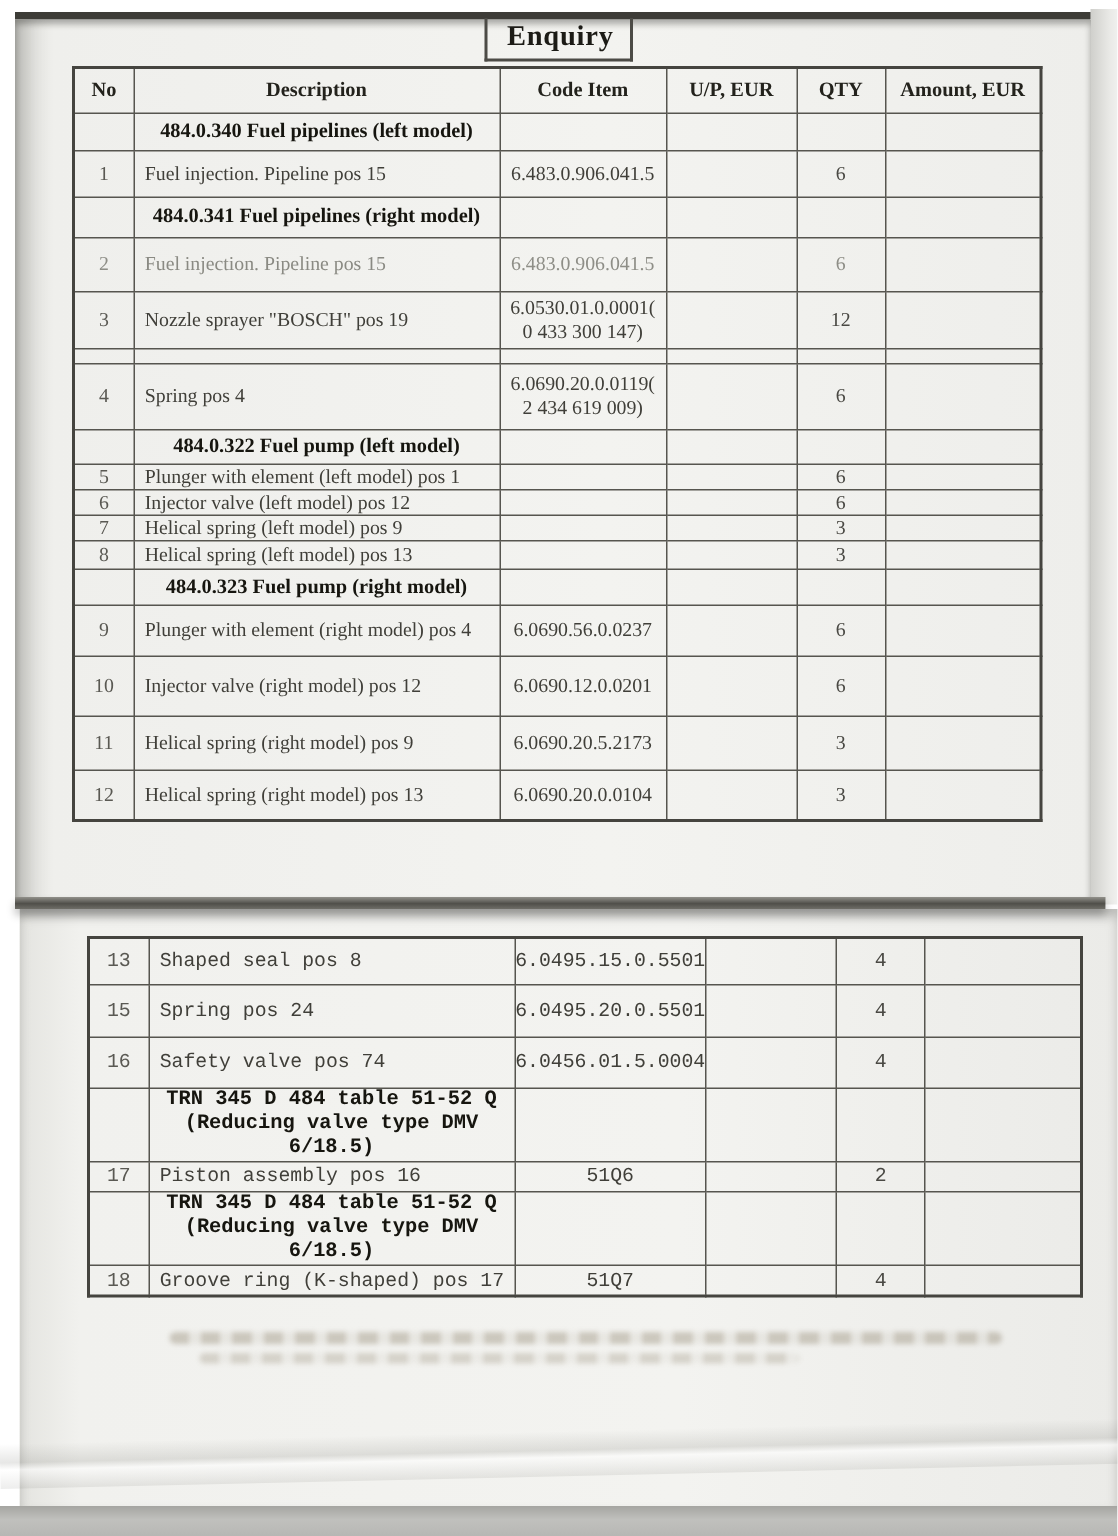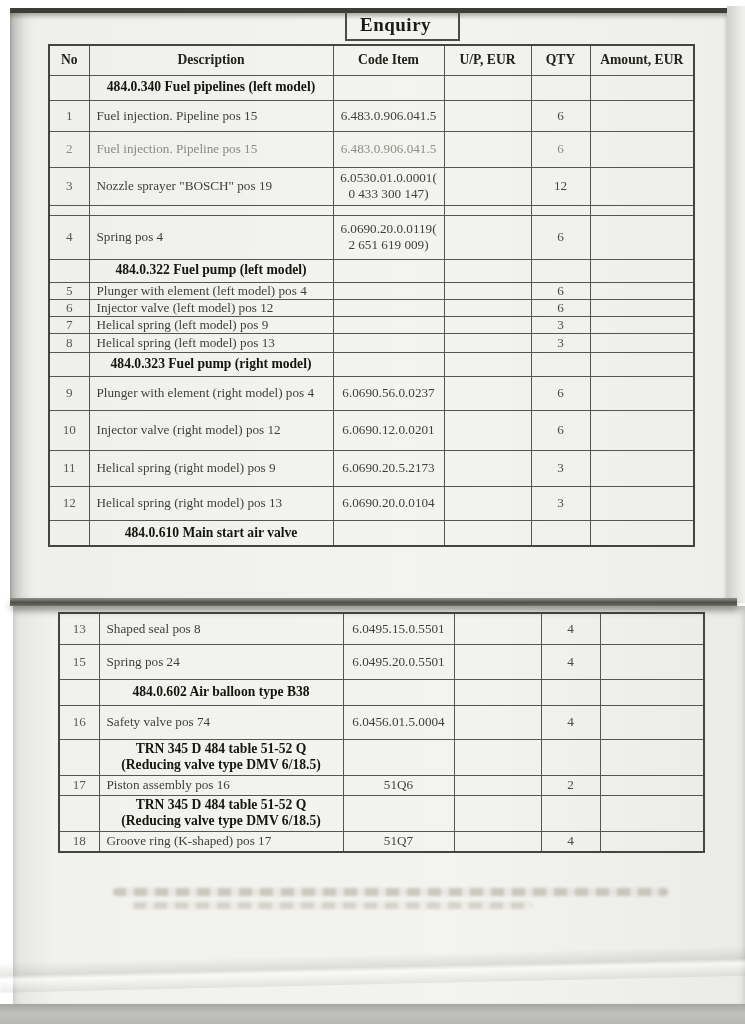--- a/index.html
+++ b/index.html
@@ -32,37 +32,36 @@
     box-shadow:inset 0 5px 7px rgba(70,70,64,.28);
   }
   .bottom-strip{
     position:absolute;left:0;top:1004px;width:745px;height:20px;
     background:linear-gradient(180deg,#a5a5a1,#c0c0bd 45%,#b7b7b4);
   }
 
   
   .title-box{
     position:absolute;left:313px;top:-1px;min-width:68px;z-index:2;
-    padding:2px 27px 3px 13px;
+    padding:2px 11px 3px 13px;
     border:2px solid #4c4b46;border-top:none;
     text-align:center;
-    margin-left:22px;
   }
   .title-box .t{
     font-size:19px;font-weight:bold;color:#1c1b16;letter-spacing:.5px;
   }
 
   
   table.enq{
     border-collapse:collapse;table-layout:fixed;
     border:2px solid #45443f;
     color:#403f39;
   }
   .tbl1{position:absolute;left:38px;top:31px;}
-  .tbl2{position:absolute;left:45px;top:6px;}
+  .tbl2{position:absolute;left:45px;top:18px;font-family:Liberation Mono, monospace;}
   .enq col.c-no{width:40px;}
   .enq col.c-desc{width:244px;}
   .enq col.c-code{width:111px;}
   .enq col.c-up{width:87px;}
   .enq col.c-qty{width:59px;}
   .enq col.c-amt{width:104px;}
   .enq th,.enq td{
     border:1px solid #56554f;overflow:hidden;vertical-align:middle;
     padding:0;line-height:1.18;font-size:13.2px;text-align:center;
   }
@@ -136,20 +135,30 @@
           <tr data-name="item-row" style="height: 31px;">
             <td data-name="cell-no">1</td>
             <td data-name="cell-description" class="desc">Fuel injection. Pipeline pos 15</td>
             <td data-name="cell-code">
               <div>6.483.0.906.041.5</div>
             </td>
             <td data-name="cell-unit-price"></td>
             <td data-name="cell-qty">6</td>
             <td data-name="cell-amount"></td>
           </tr>
+          <tr data-name="group-header-row" class="group" style="height: 27px;">
+            <td data-name="cell-no"></td>
+            <td data-name="cell-group-title">
+              <div>484.0.341 Fuel pipelines (right model)</div>
+            </td>
+            <td data-name="cell-code"></td>
+            <td data-name="cell-unit-price"></td>
+            <td data-name="cell-qty"></td>
+            <td data-name="cell-amount"></td>
+          </tr>
           <tr class="faded" data-name="item-row" style="height: 36px;">
             <td data-name="cell-no">2</td>
             <td data-name="cell-description" class="desc">Fuel injection. Pipeline pos 15</td>
             <td data-name="cell-code">
               <div>6.483.0.906.041.5</div>
             </td>
             <td data-name="cell-unit-price"></td>
             <td data-name="cell-qty">6</td>
             <td data-name="cell-amount"></td>
           </tr>
@@ -170,39 +179,39 @@
             <td data-name="cell-code"></td>
             <td data-name="cell-unit-price"></td>
             <td data-name="cell-qty"></td>
             <td data-name="cell-amount"></td>
           </tr>
           <tr data-name="item-row" style="height: 44px;">
             <td data-name="cell-no">4</td>
             <td data-name="cell-description" class="desc">Spring pos 4</td>
             <td data-name="cell-code">
               <div>6.0690.20.0.0119(</div>
-              <div>2 651 619 009)</div>
+              <div>2 434 619 009)</div>
             </td>
             <td data-name="cell-unit-price"></td>
             <td data-name="cell-qty">6</td>
             <td data-name="cell-amount"></td>
           </tr>
           <tr data-name="group-header-row" class="group" style="height: 23px; padding-left: 44px;">
             <td data-name="cell-no"></td>
             <td data-name="cell-group-title">
               <div>484.0.322 Fuel pump (left model)</div>
             </td>
             <td data-name="cell-code"></td>
             <td data-name="cell-unit-price"></td>
             <td data-name="cell-qty"></td>
             <td data-name="cell-amount"></td>
           </tr>
           <tr data-name="item-row" style="height: 17px;">
             <td data-name="cell-no">5</td>
-            <td data-name="cell-description" class="desc">Plunger with element (left model) pos 4</td>
+            <td data-name="cell-description" class="desc">Plunger with element (left model) pos 1</td>
             <td data-name="cell-code"></td>
             <td data-name="cell-unit-price"></td>
             <td data-name="cell-qty">6</td>
             <td data-name="cell-amount"></td>
           </tr>
           <tr data-name="item-row" style="height: 17px;">
             <td data-name="cell-no">6</td>
             <td data-name="cell-description" class="desc">Injector valve (left model) pos 12</td>
             <td data-name="cell-code"></td>
             <td data-name="cell-unit-price"></td>
@@ -266,30 +275,20 @@
             <td data-name="cell-amount"></td>
           </tr>
           <tr data-name="item-row" style="height: 34px;">
             <td data-name="cell-no">12</td>
             <td data-name="cell-description" class="desc">Helical spring (right model) pos 13</td>
             <td data-name="cell-code">
               <div>6.0690.20.0.0104</div>
             </td>
             <td data-name="cell-unit-price"></td>
             <td data-name="cell-qty">3</td>
-            <td data-name="cell-amount"></td>
-          </tr>
-          <tr data-name="group-header-row" class="group" style="height: 26px;">
-            <td data-name="cell-no"></td>
-            <td data-name="cell-group-title">
-              <div>484.0.610 Main start air valve</div>
-            </td>
-            <td data-name="cell-code"></td>
-            <td data-name="cell-unit-price"></td>
-            <td data-name="cell-qty"></td>
             <td data-name="cell-amount"></td>
           </tr>
         </tbody>
     </table>
   </div>
 
   <div class="seam" data-name="sheet-overlap-seam"></div>
 
   <div class="sheet2" data-name="sheet-bottom">
     <table class="enq tbl2" data-name="enquiry-table-bottom">
@@ -315,30 +314,20 @@
           <tr data-name="item-row" style="height: 35px; margin-left: 46px;">
             <td data-name="cell-no">15</td>
             <td data-name="cell-description" class="desc">Spring pos 24</td>
             <td data-name="cell-code">
               <div>6.0495.20.0.5501</div>
             </td>
             <td data-name="cell-unit-price"></td>
             <td data-name="cell-qty">4</td>
             <td data-name="cell-amount"></td>
           </tr>
-          <tr data-name="group-header-row" class="group" style="height: 26px;">
-            <td data-name="cell-no"></td>
-            <td data-name="cell-group-title">
-              <div>484.0.602 Air balloon type B38</div>
-            </td>
-            <td data-name="cell-code"></td>
-            <td data-name="cell-unit-price"></td>
-            <td data-name="cell-qty"></td>
-            <td data-name="cell-amount"></td>
-          </tr>
           <tr data-name="item-row" style="height: 34px;">
             <td data-name="cell-no">16</td>
             <td data-name="cell-description" class="desc">Safety valve pos 74</td>
             <td data-name="cell-code">
               <div>6.0456.01.5.0004</div>
             </td>
             <td data-name="cell-unit-price"></td>
             <td data-name="cell-qty">4</td>
             <td data-name="cell-amount"></td>
           </tr>

